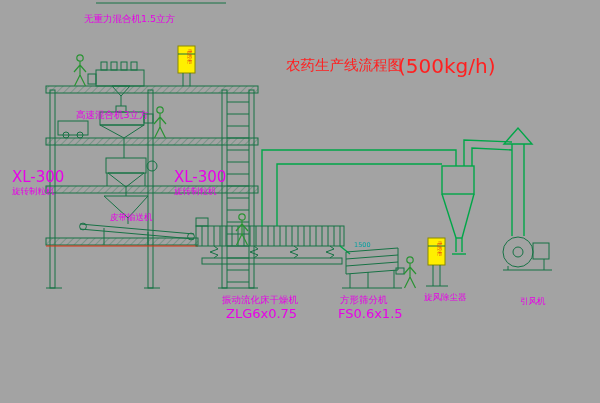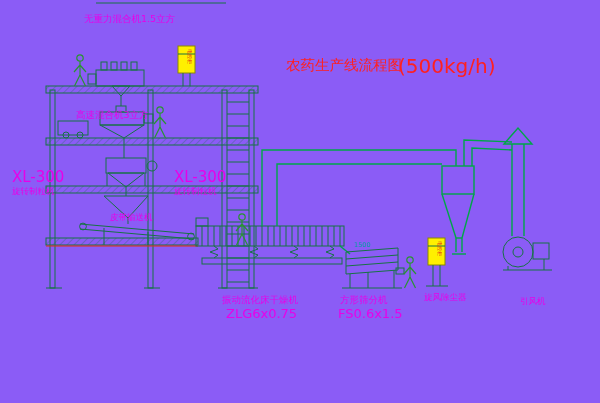--- a/index.html
+++ b/index.html
@@ -1,16 +1,16 @@
 <!DOCTYPE html>
 <html><head>
 <meta charset="utf-8">
 <style>
   html,body{margin:0;padding:0;background:#ffffff;}
-  .canvas{position:relative;width:600px;height:403px;background:#8b5cf6;overflow:hidden;
+  .canvas{position:relative;width:600px;height:403px;background:#a3a3a3;overflow:hidden;
           font-family:"DejaVu Sans",sans-serif;}
   svg text{font-family:"DejaVu Sans",sans-serif;}
   
   .st{stroke:#177245;fill:none;stroke-width:1;}
   .slab{stroke:#177245;stroke-width:1;fill:url(#hatch);}
   .hl{stroke:#177245;stroke-width:0.6;}
   .pp{stroke:#00a648;fill:none;stroke-width:1.4;}
   .pr{stroke:#2a9334;fill:none;stroke-width:1.2;}
   .cab{fill:#ffef00;stroke:#8a8a00;stroke-width:1;}
   .rl{stroke:#e03010;stroke-width:1;}

